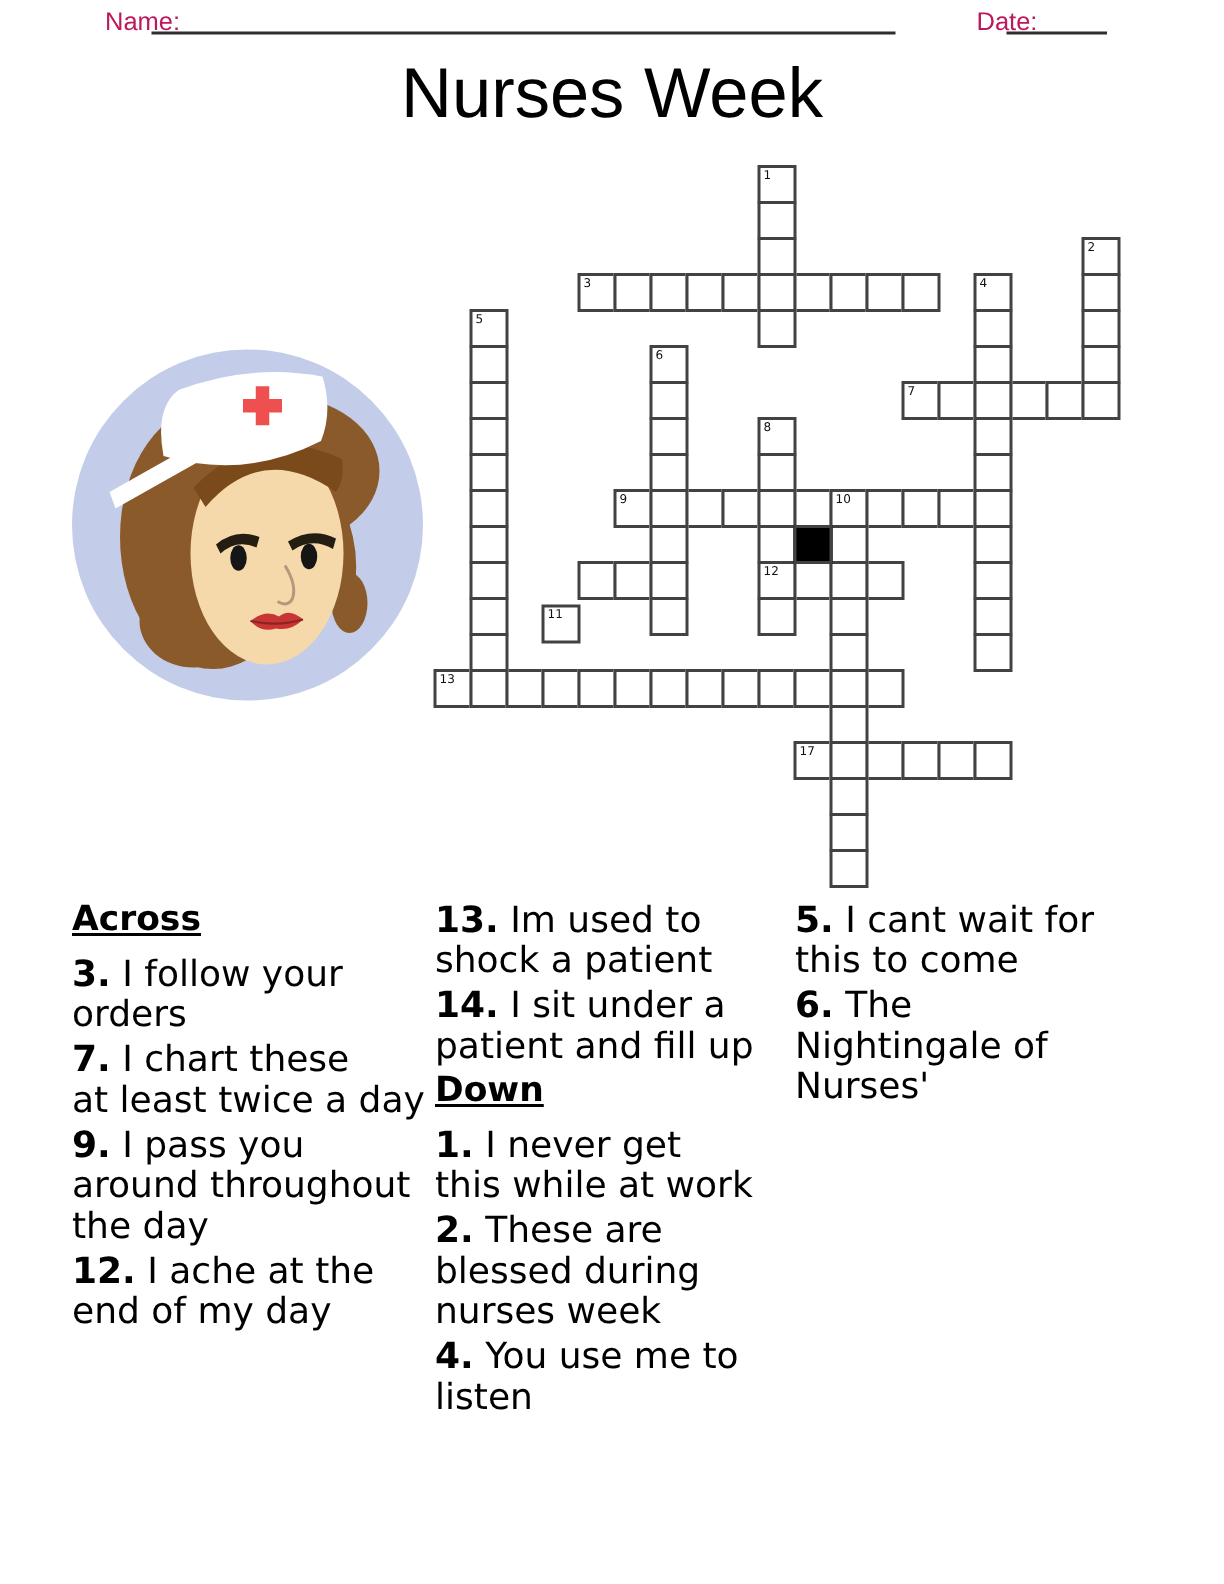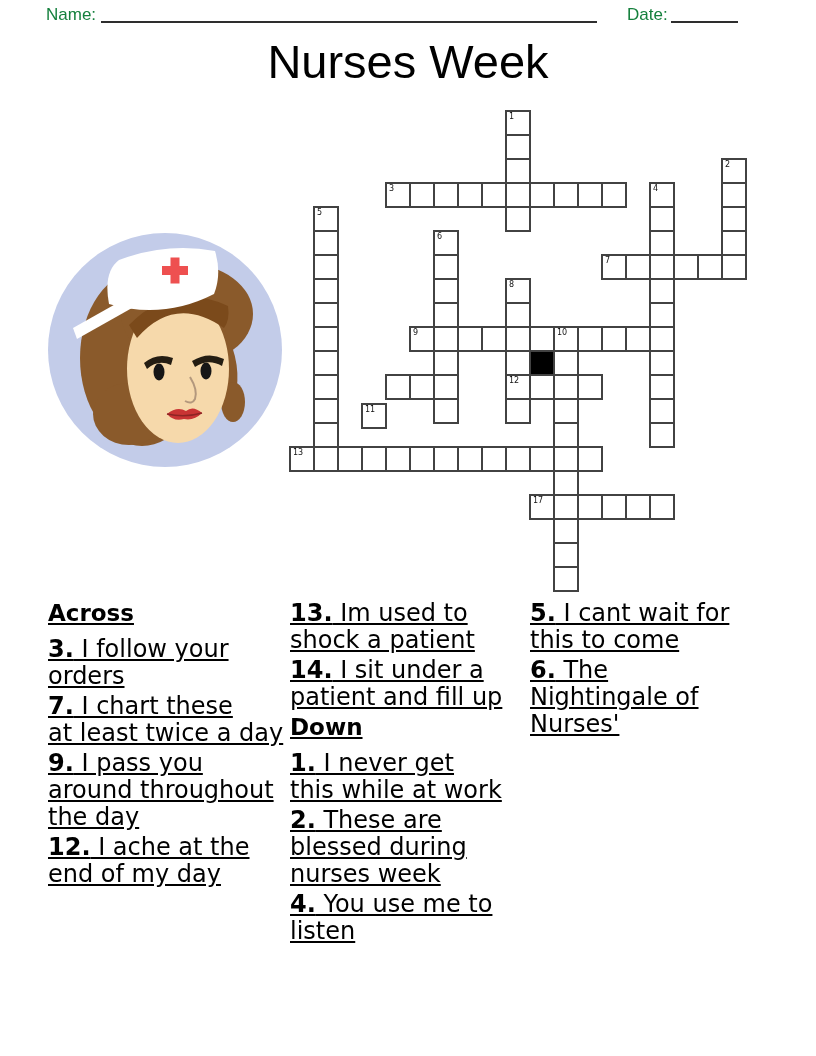--- a/index.html
+++ b/index.html
@@ -3,21 +3,21 @@
 <meta charset="utf-8">
 <style>
   * { margin:0; padding:0; box-sizing:border-box; }
   html,body { background:#fff; }
   #page {
     position:relative; width:816px; height:1056px; background:#ffffff;
     font-family:"DejaVu Sans", sans-serif; color:#000; overflow:hidden;
   }
 
   
-  .hdr-label { position:absolute; font:17px/22px "Liberation Sans", sans-serif; color:#15803d; top:4px; }
+  .hdr-label { position:absolute; font:17px/22px "Liberation Sans", sans-serif; color:#be185d; top:4px;margin-left:24px; }
   #name-label { left:46px; }
   #date-label { left:627px; }
   .hdr-line { position:absolute; top:2px; height:21px; border-bottom:2px solid #2e2e2e; }
   #name-line { left:101px; width:496px; }
   #date-line { left:671px; width:67px; }
 
   
   #title {
     position:absolute; top:34px; left:0; width:100%; text-align:center;
     font:400 47px/56px "Liberation Sans", sans-serif; color:#000; letter-spacing:0px;
@@ -41,21 +41,21 @@
   
   .clue-col {
     position:absolute; top:600px;
     font:24px/27px "DejaVu Sans", sans-serif; color:#000;
   }
   #clue-col-1 { left:48px;  width:245px; }
   #clue-col-2 { left:290px; width:245px; }
   #clue-col-3 { left:530px; width:286px; }
   .clue-heading { font-weight:bold; font-size:23px; line-height:27px; margin-bottom:9px; }
   .clue-heading span { text-decoration:underline; }
-  .clue { margin-bottom:3px; white-space:nowrap;text-decoration:underline; }
+  .clue { margin-bottom:3px; white-space:nowrap; }
   .clue b { font-weight:bold; }
 </style>
 </head>
 <body>
 
 <div id="page">
 
   <span id="name-label" class="hdr-label">Name:</span>
   <div id="name-line" class="hdr-line"></div>
   <span id="date-label" class="hdr-label">Date:</span>

